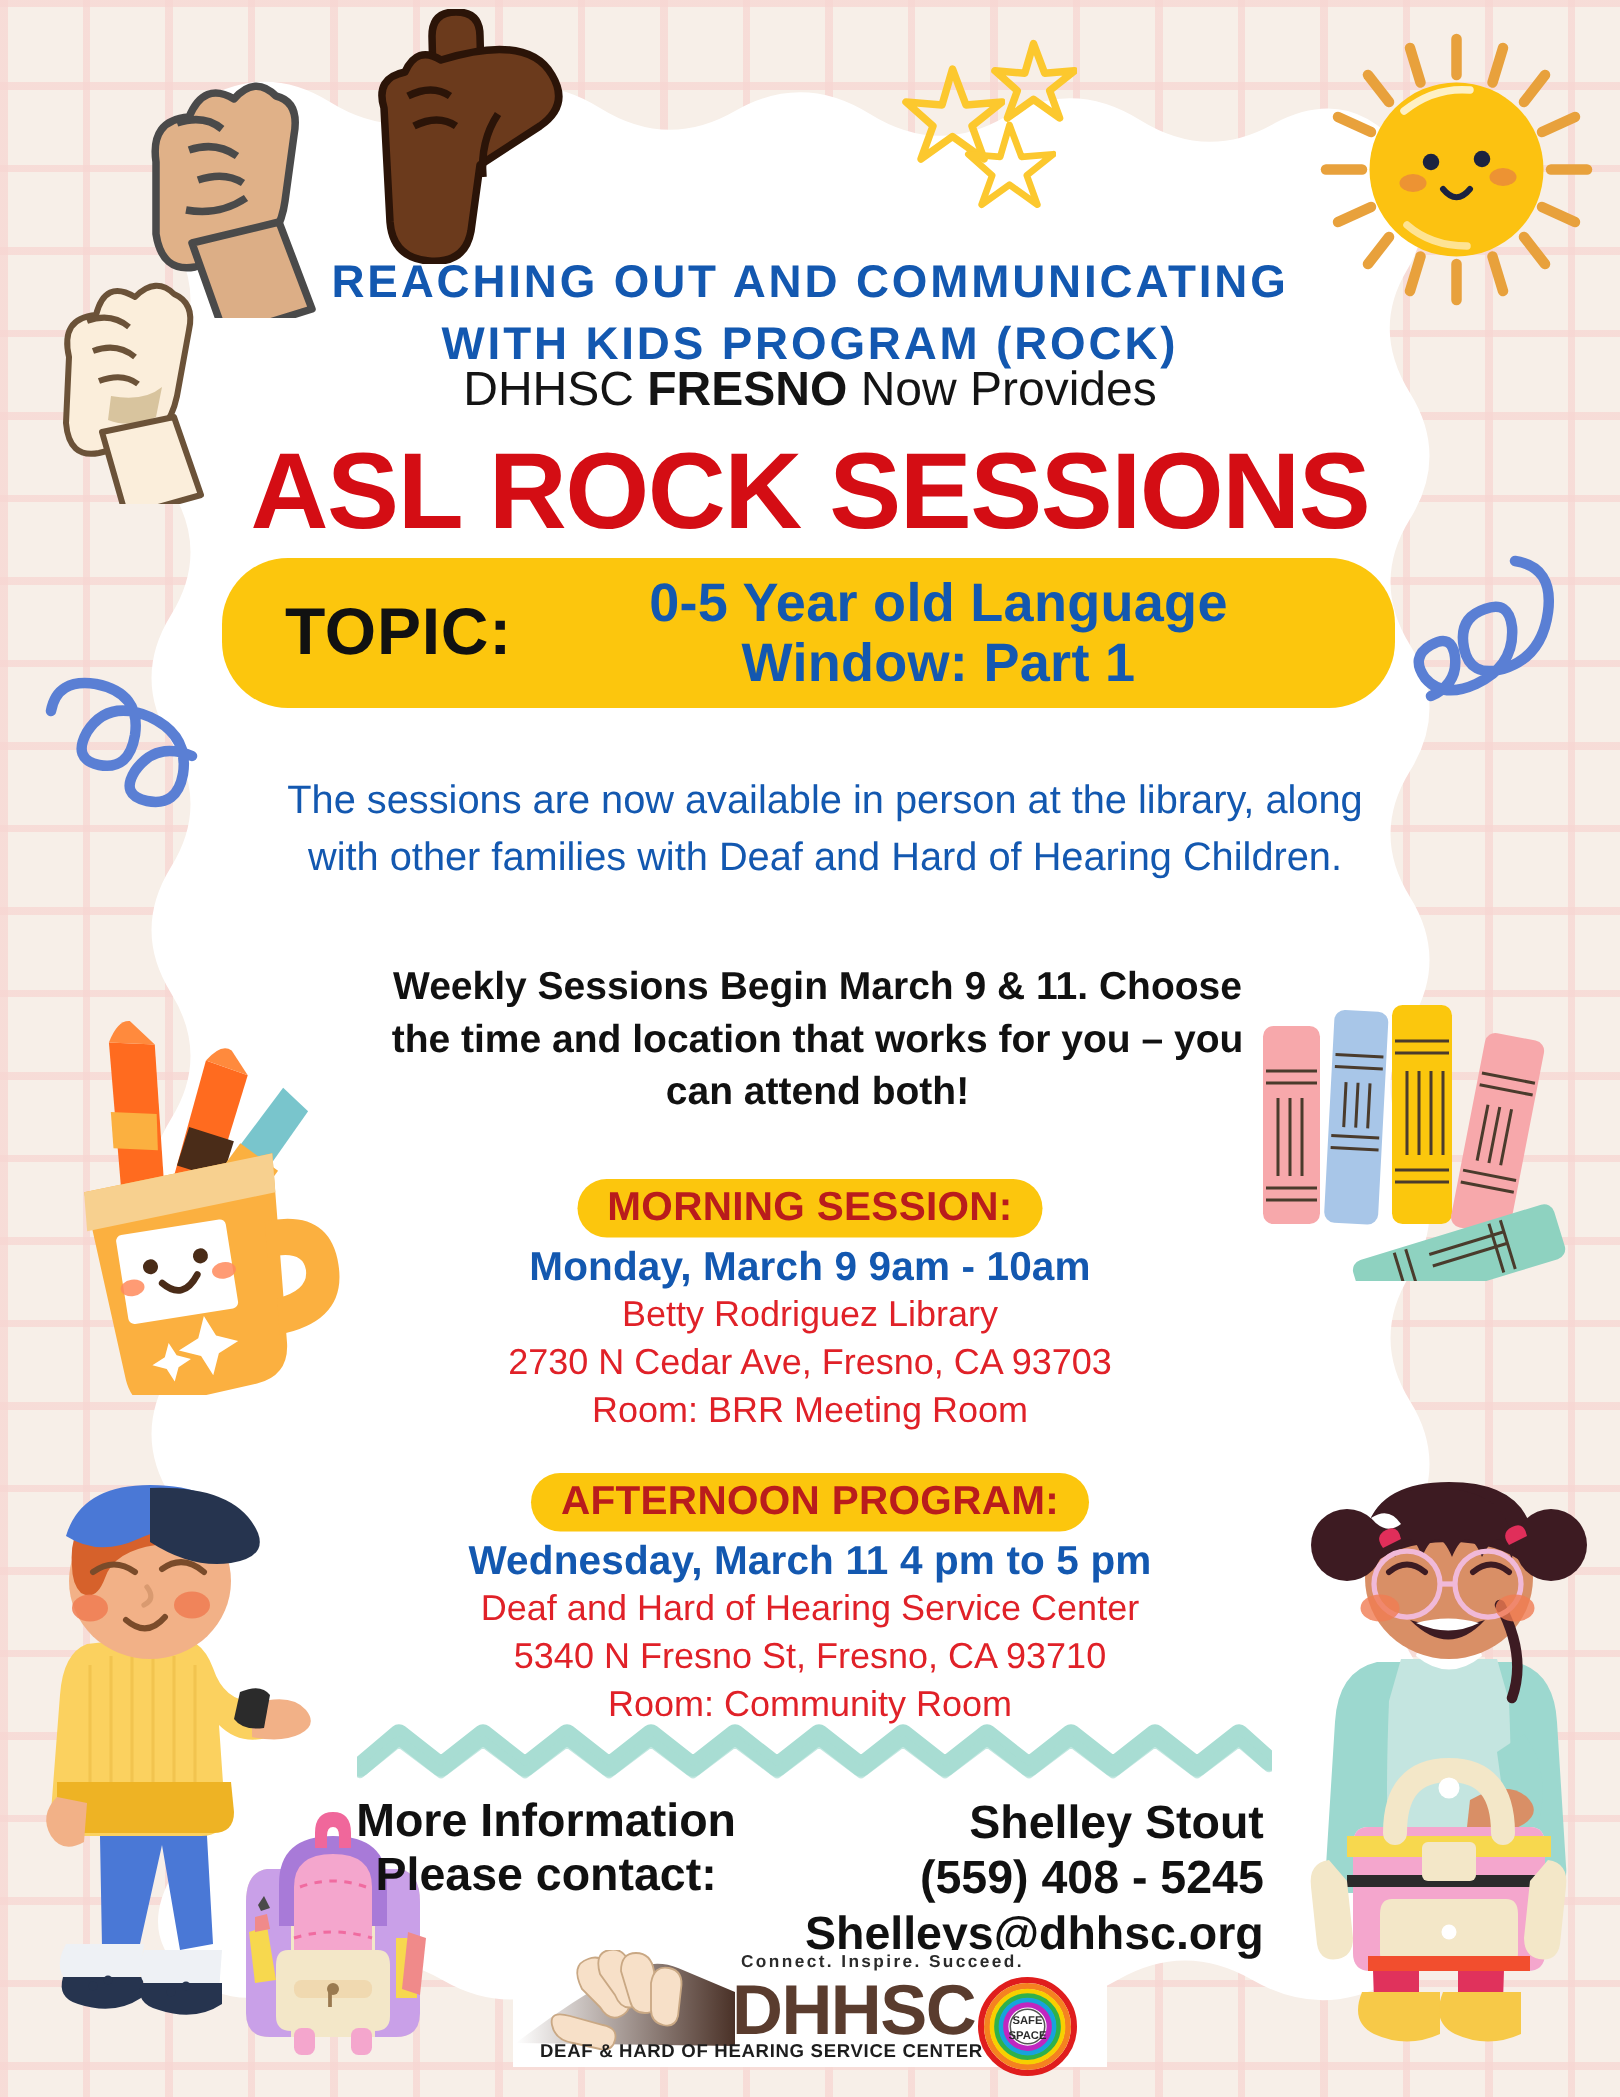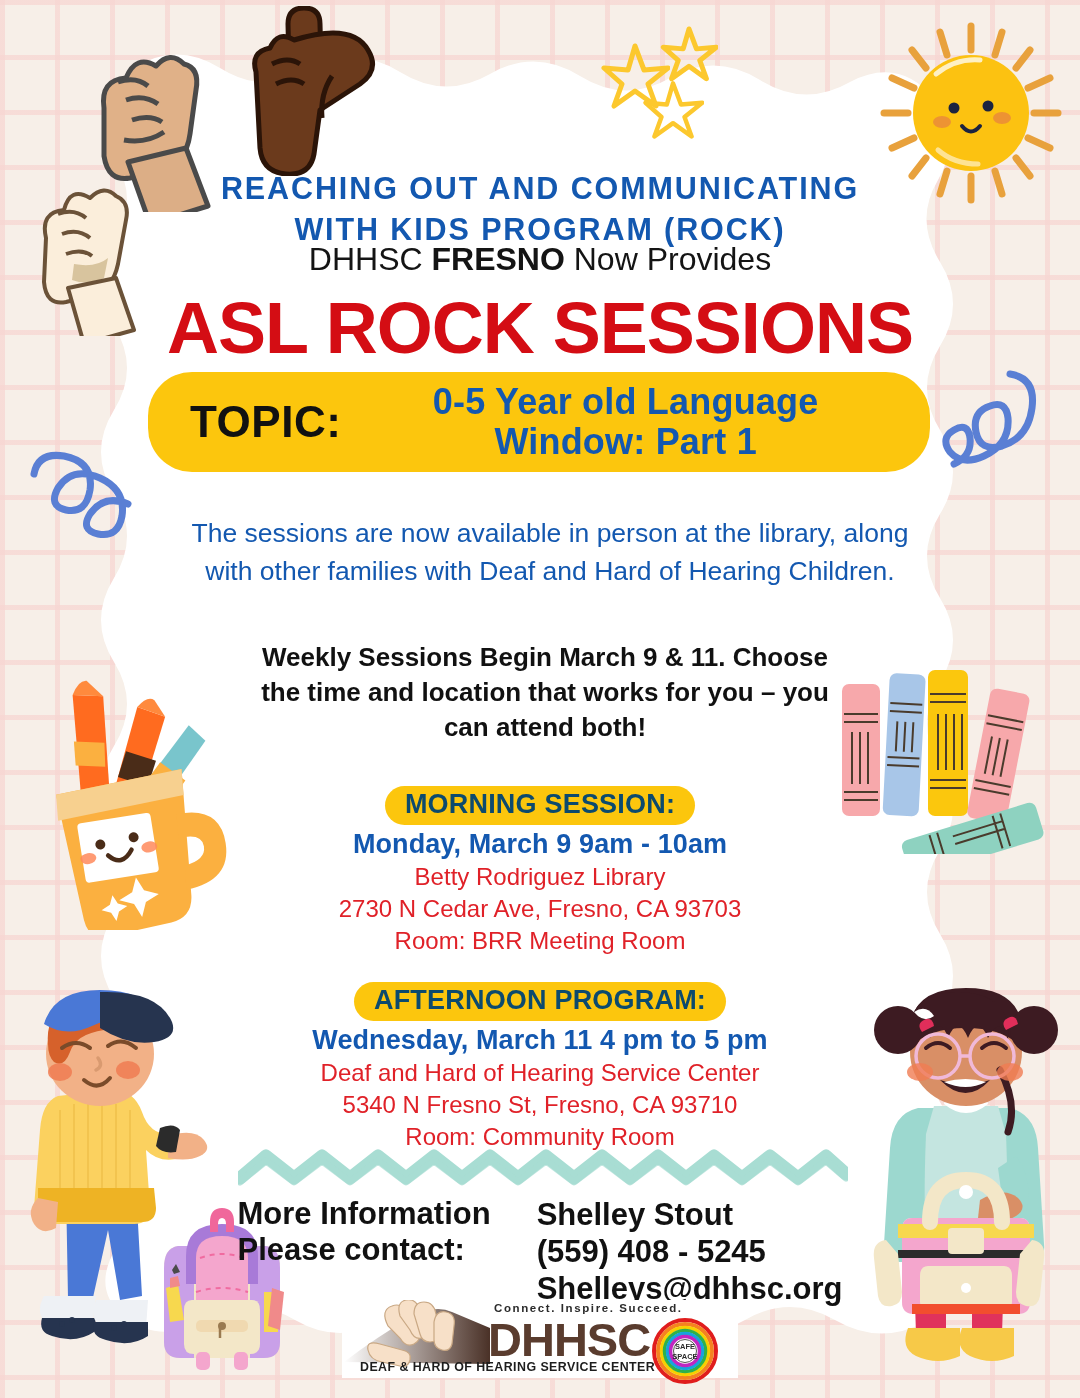--- a/index.html
+++ b/index.html
@@ -50,35 +50,35 @@
     left:150px;right:130px;
   }
   .t-weekly{
     top:640px;font-size:26px;font-weight:bold;color:#111;line-height:1.35;
     left:210px;right:200px;
   }
   
   .sess{position:absolute;left:0;right:0;text-align:center;}
   .sess-badge{
     display:inline-block;background:#fcc60d;border-radius:22px;
-    padding:3px 20px 5px;font-size:27px;font-weight:bold;color:#0c4a6e;
+    padding:3px 20px 5px;font-size:27px;font-weight:bold;color:#b91c1c;
     letter-spacing:.2px;
   }
   .sess-when{
     font-size:27px;font-weight:bold;color:#1358b0;margin-top:4px;
     letter-spacing:.1px;
   }
   .sess-line{font-size:24px;color:#e02128;line-height:1.24;margin-top:2px;}
   
   .zig{position:absolute;left:238px;top:1148px;width:610px;height:42px;}
   
   .contact{position:absolute;left:0;right:0;top:1196px;
     display:flex;justify-content:center;align-items:flex-start;gap:46px;}
-  .contact-left{font-size:31px;font-weight:bold;color:#111;line-height:1.16;}
-  .contact-right{font-size:31px;font-weight:bold;color:#111;line-height:1.2;text-align:left;}
+  .contact-left{font-size:31px;font-weight:bold;color:#111;line-height:1.16;text-align:center;}
+  .contact-right{font-size:31px;font-weight:bold;color:#111;line-height:1.2;text-align:right;}
   
   .logo{position:absolute;left:342px;top:1300px;width:396px;height:78px;
         background:#fff;display:flex;align-items:center;}
   .logo-tag{position:absolute;left:152px;top:2px;font-size:11.5px;color:#2b2b2b;
             letter-spacing:1.6px;font-weight:bold;}
   .logo-word{position:absolute;left:146px;top:12px;font-size:47px;font-weight:bold;
              color:#5a3c2e;letter-spacing:-1px;font-family:"Liberation Sans",sans-serif;}
   .logo-foot{position:absolute;left:18px;bottom:4px;font-size:12.4px;font-weight:bold;
              color:#1d1d1d;letter-spacing:.45px;}
   .safe{position:absolute;left:652px;top:1318px;width:66px;height:66px;}

